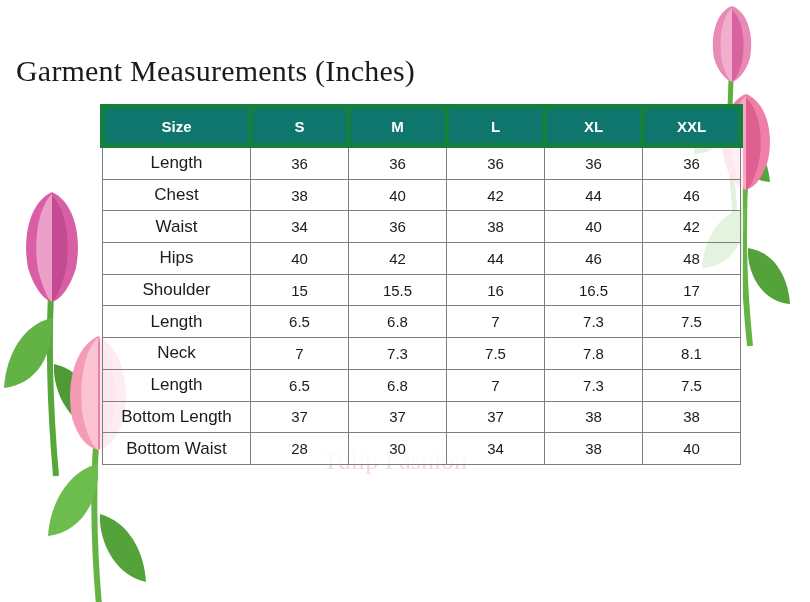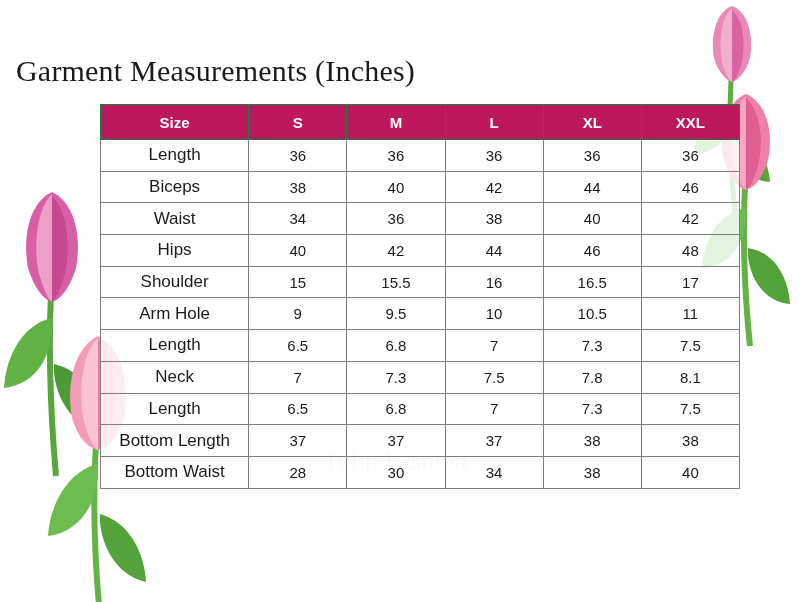--- a/index.html
+++ b/index.html
@@ -66,24 +66,24 @@
     border: 1px solid #7e7e7e;
     height: 30.7px;
     text-align: center;
     font-size: 15px;
     color: #1b1b1b;
     font-family: "Liberation Sans", sans-serif;
     font-weight: normal;
     padding: 0;
   }
   table.size-chart thead th {
-    background: #be185d;
+    background: #0f766e;
     color: #ffffff;
     font-weight: bold;
-    border: 1px solid #15803d;
+    border: 5px solid #15803d;
     height: 34px;
     font-size: 15px;
   }
   table.size-chart tbody tr td:first-child {
     font-size: 17px;
   }
   col.c-label { width: 148px; }
   col.c-size  { width: 98px; }
 
   
@@ -176,21 +176,21 @@
       <tbody>
         <tr>
           <td>Length</td>
           <td>36</td>
           <td>36</td>
           <td>36</td>
           <td>36</td>
           <td>36</td>
         </tr>
         <tr>
-          <td>Biceps</td>
+          <td>Chest</td>
           <td>38</td>
           <td>40</td>
           <td>42</td>
           <td>44</td>
           <td>46</td>
         </tr>
         <tr>
           <td>Waist</td>
           <td>34</td>
           <td>36</td>
@@ -208,28 +208,20 @@
         </tr>
         <tr>
           <td>Shoulder</td>
           <td>15</td>
           <td>15.5</td>
           <td>16</td>
           <td>16.5</td>
           <td>17</td>
         </tr>
         <tr>
-          <td>Arm Hole</td>
-          <td>9</td>
-          <td>9.5</td>
-          <td>10</td>
-          <td>10.5</td>
-          <td>11</td>
-        </tr>
-        <tr>
           <td>Length</td>
           <td>6.5</td>
           <td>6.8</td>
           <td>7</td>
           <td>7.3</td>
           <td>7.5</td>
         </tr>
         <tr>
           <td>Neck</td>
           <td>7</td>

